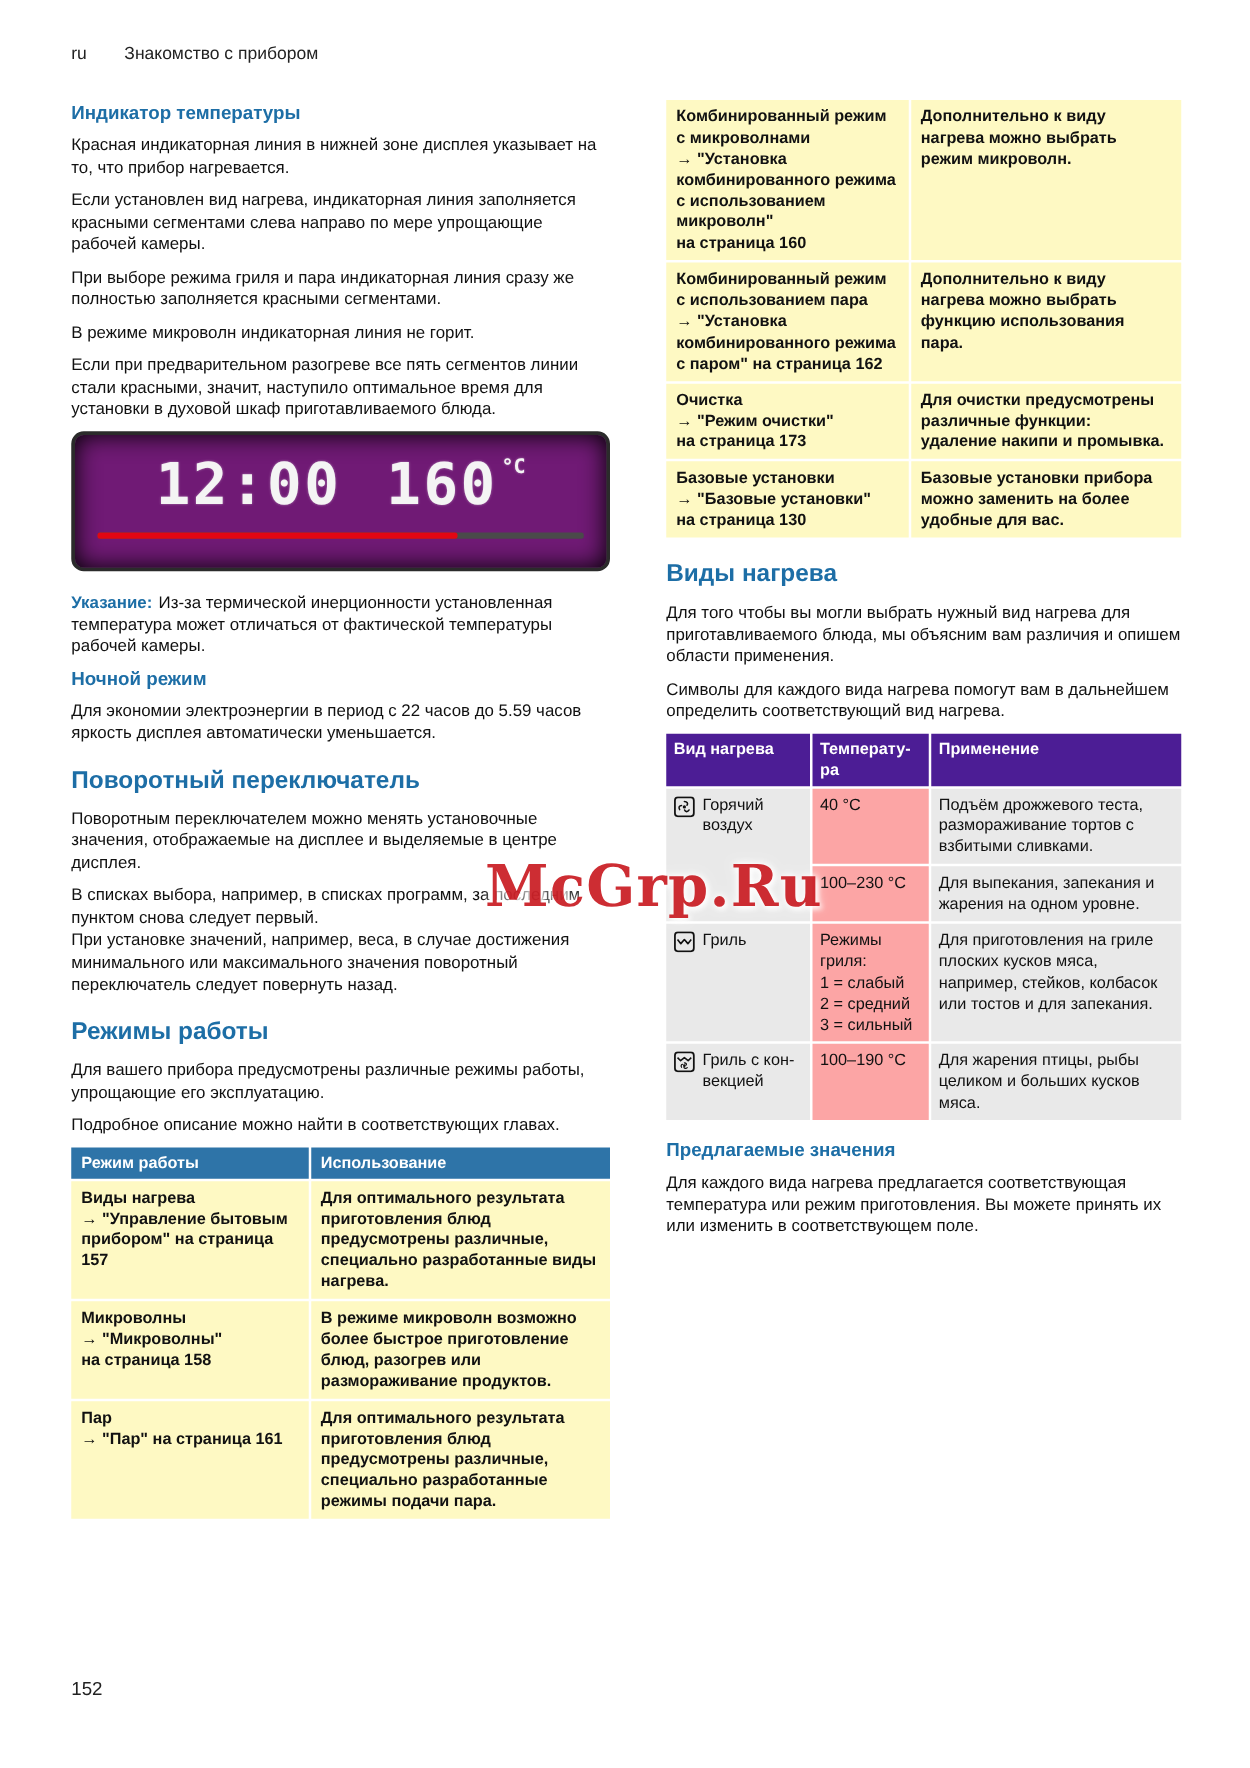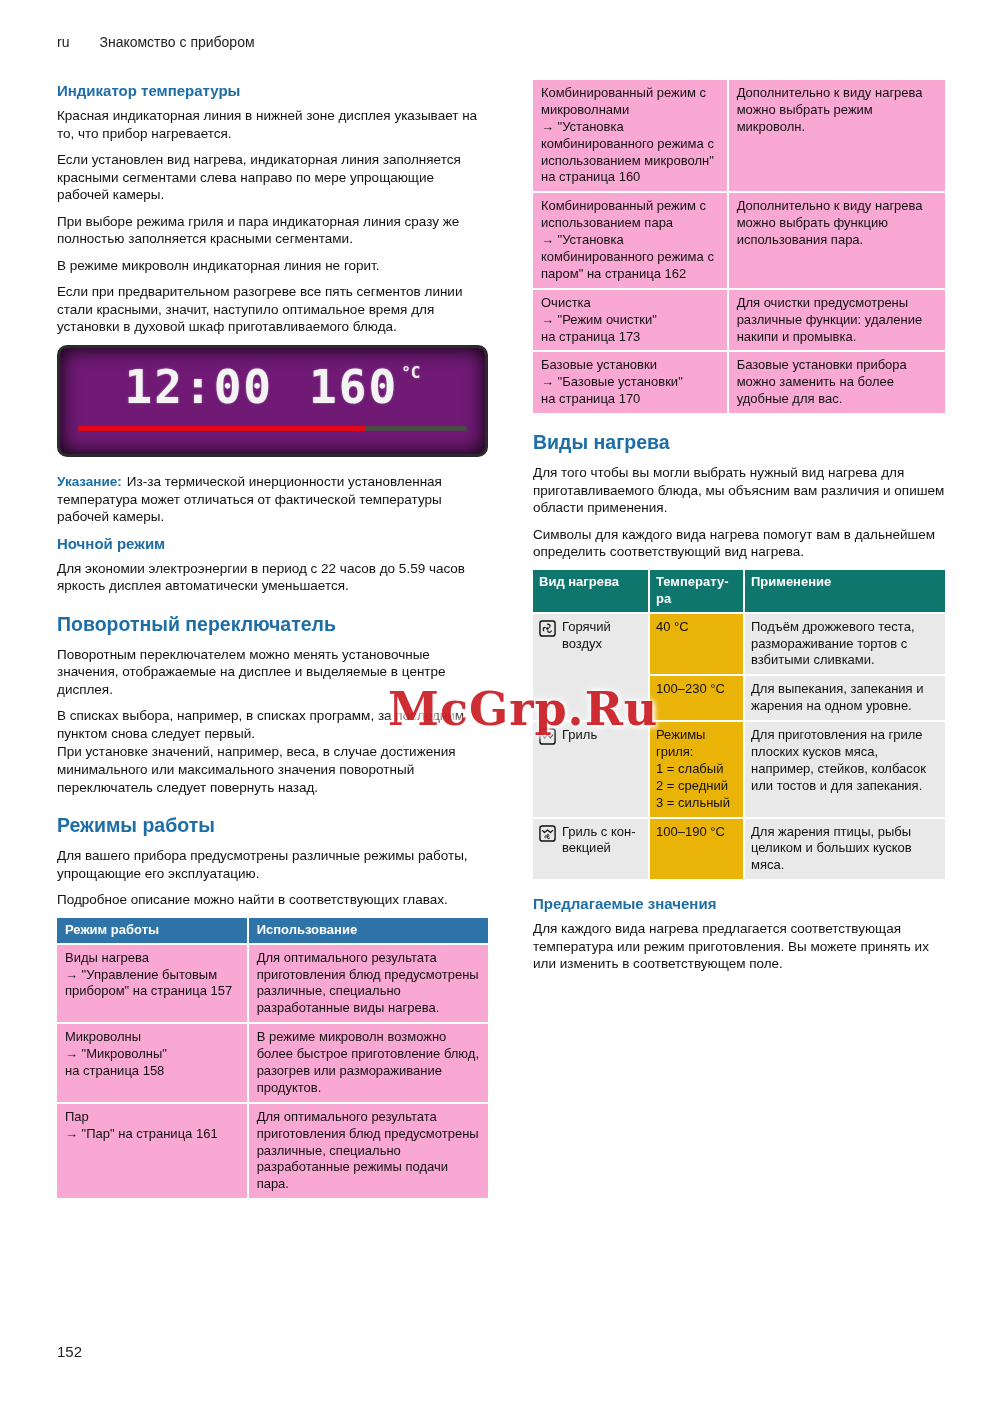--- a/index.html
+++ b/index.html
@@ -45,34 +45,34 @@
   .temp-wrap { display:flex; align-items:flex-start; }
   .disp-unit { font-size:16px; letter-spacing:0; margin-left:3px; margin-top:1px; }
   .disp-line { height:5px; background:#4a4a4a; margin:16px 4px 0; position:relative; border-radius:2px; }
   .disp-line-red { position:absolute; left:0; top:0; bottom:0; width:74%; background:#e30613; border-radius:2px; }
 
   
   .dtable { width:100%; font-size:13px; line-height:1.3; margin:2px 0 14px; }
   .dtable .thead { display:flex; gap:2px; }
   .dtable .thead > div { background:#2e74a8; color:#fff; font-weight:bold; padding:4px 8px; }
   .dtable .trow { display:flex; gap:2px; margin-top:2px; }
-  .dtable .trow > div { background:#f9a8d4; padding:5px 8px; }
+  .dtable .trow > div { background:#fef9c3; padding:5px 8px;font-weight:bold; }
   .t-left .c1 { flex:0 0 44%; }  .t-left .c2 { flex:1; }
   .t-cont .c1 { flex:0 0 47%; }  .t-cont .c2 { flex:1; }
 
   
   .htable { font-size:13px; line-height:1.3; margin:2px 0 14px; }
   .htable .thead { display:flex; gap:2px; }
-  .htable .thead > div { background:#0f766e; color:#fff; font-weight:bold; padding:4px 6px; }
+  .htable .thead > div { background:#4c1d95; color:#fff; font-weight:bold; padding:4px 6px; }
   .hh1 { flex:0 0 115px; } .hh2 { flex:0 0 93px; } .hh3 { flex:1; }
   .hrow { display:flex; gap:2px; margin-top:2px; align-items:stretch; }
   .namecell { flex:0 0 115px; background:#e9e9e9; padding:5px 6px; display:flex; gap:6px; align-items:flex-start; }
   .entries { flex:1; display:flex; flex-direction:column; gap:2px; }
   .entry { display:flex; gap:2px; flex:1; }
-  .entry .temp { flex:0 0 93px; background:#eab308; padding:5px 6px; }
+  .entry .temp { flex:0 0 93px; background:#fca5a5; padding:5px 6px; }
   .entry .app  { flex:1; background:#e9e9e9; padding:5px 6px; }
   .iconbox { flex:0 0 17px; width:17px; height:17px; margin-top:1px; }
 
   
   .pagenum { position:absolute; left:57px; bottom:54px; font-size:15px; color:#222; }
   .watermark {
     position:absolute; left:388px; top:682px; z-index:50; pointer-events:none;
     font-family:"DejaVu Serif", serif; font-weight:bold; font-size:46px;
     color:#cb2229; letter-spacing:1px; opacity:.95;
     text-shadow:0 0 5px #fff, 0 0 9px #fff, 2px 2px 4px rgba(255,255,255,.85);
@@ -168,21 +168,21 @@
         </div>
         <div class="trow">
           <div class="c1 pre">Очистка
 → "Режим очистки"
 на страница 173</div>
           <div class="c2">Для очистки предусмотрены различные функции: удаление накипи и промывка.</div>
         </div>
         <div class="trow">
           <div class="c1 pre">Базовые установки
 → "Базовые установки"
-на страница 170</div>
+на страница 130</div>
           <div class="c2">Базовые установки прибора можно заменить на более удобные для вас.</div>
         </div>
       </div>
 
       <h2 class="bhead">Виды нагрева</h2>
       <p>Для того чтобы вы могли выбрать нужный вид нагрева для приготавливаемого блюда, мы объясним вам различия и опишем области применения.</p>
       <p>Символы для каждого вида нагрева помогут вам в дальнейшем определить соответствующий вид нагрева.</p>
 
       <div class="htable">
         <div class="thead">

